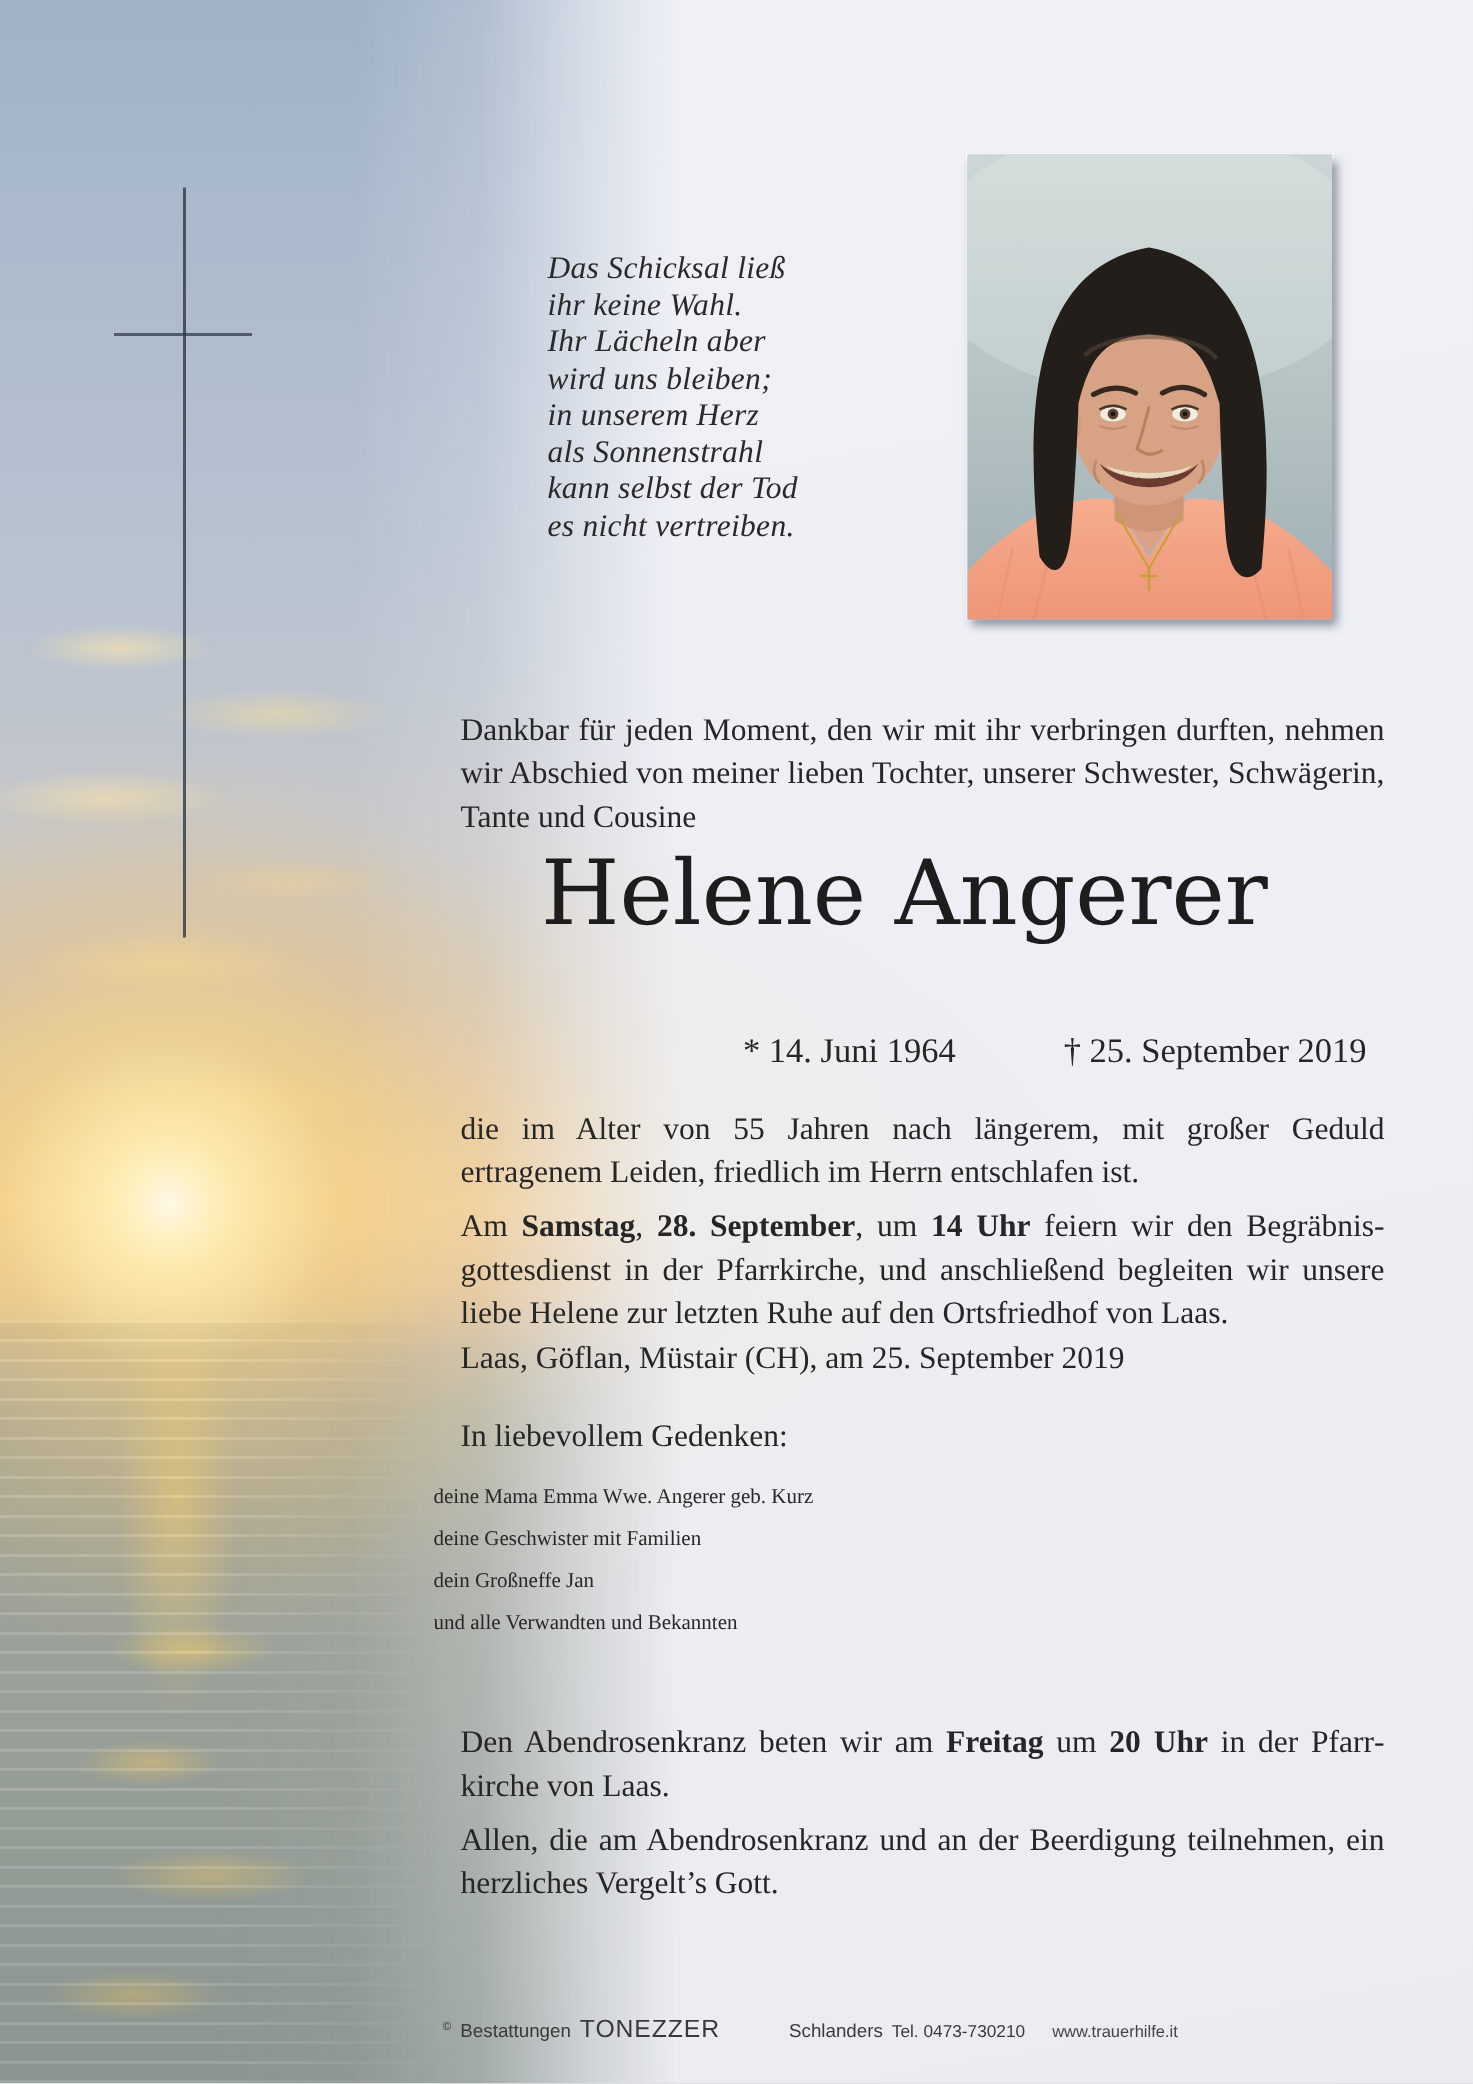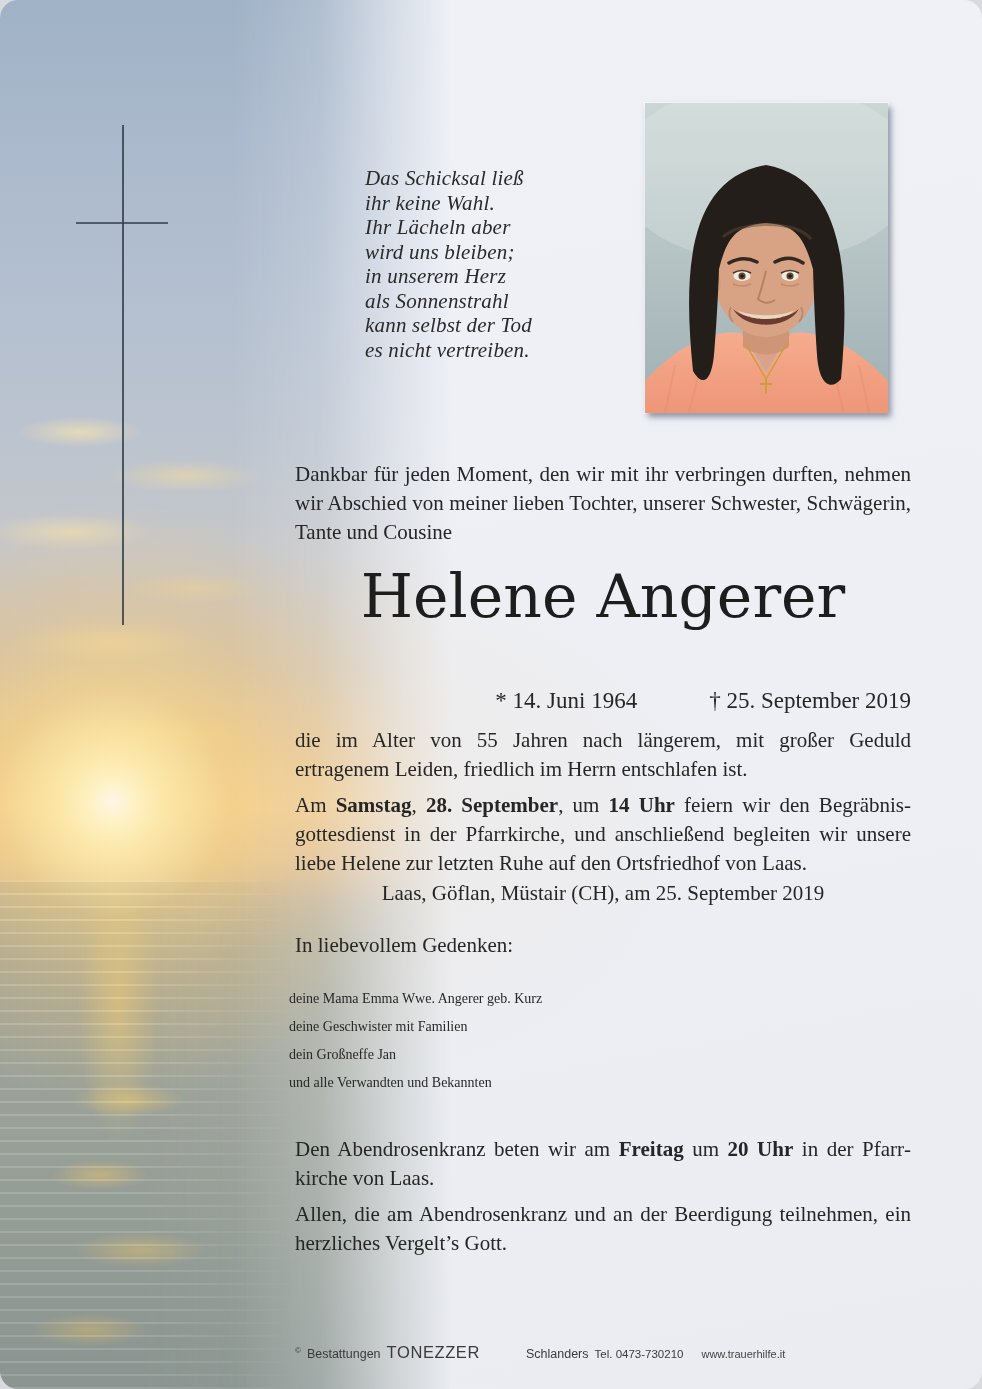--- a/index.html
+++ b/index.html
@@ -1,19 +1,19 @@
 <!DOCTYPE html>
 <html><head>
 <meta charset="utf-8">
 <style>
   html,body{margin:0;padding:0;background:#d8dade;}
   .page{
     position:relative;width:982px;height:1389px;overflow:hidden;
     background:linear-gradient(170deg,#eff1f7 0%,#edeff5 55%,#eaecf1 100%);
-    font-family:"Liberation Serif","DejaVu Serif",serif;color:#282828;border-radius:18px;
+    font-family:"Liberation Serif","DejaVu Serif",serif;color:#282828;
   }
   
   .seascape{
     position:absolute;left:0;top:0;width:470px;height:1389px;
     background:
       radial-gradient(circle at 113px 802px, #fffdf2 0px, #fff6cb 22px, rgba(255,238,176,.92) 48px, rgba(250,214,130,.55) 115px, rgba(244,198,120,.28) 195px, rgba(244,198,120,0) 300px),
       radial-gradient(ellipse 58px 210px at 118px 1000px, rgba(252,216,120,.55), rgba(252,216,120,0) 70%),
       radial-gradient(ellipse 80px 24px at 128px 1100px, rgba(250,210,110,.55), rgba(250,210,110,0) 70%),
       radial-gradient(ellipse 70px 22px at 100px 1175px, rgba(248,206,110,.5), rgba(248,206,110,0) 70%),
       radial-gradient(ellipse 95px 26px at 140px 1250px, rgba(246,204,105,.45), rgba(246,204,105,0) 70%),
@@ -47,32 +47,32 @@
   
   .verse{position:absolute;left:365px;top:166px;font-style:italic;font-size:21px;line-height:24.5px;color:#2a2a2a;letter-spacing:.2px;}
   
   .photo{
     position:absolute;left:645px;top:103px;width:243px;height:310px;margin:0;
     box-shadow:3px 4px 6px rgba(62,70,90,.55), 0 0 0 1px rgba(255,255,255,.65);
     background:#b6c2c4;
   }
   .photo svg{display:block;}
   
-  .para{position:absolute;left:295px;width:616px;margin:0;font-size:21px;line-height:29px;color:#262626;}
+  .para{position:absolute;left:295px;width:616px;margin:12px;font-size:21px;line-height:29px;color:#262626;}
   .justify{text-align:justify;}
   .intro{top:460px;}
   .name{
     position:absolute;left:295px;top:556px;width:616px;margin:0;text-align:center;
     font-family:"DejaVu Serif","Liberation Serif",serif;font-weight:normal;
     font-size:60px;line-height:80px;color:#1d1d1d;letter-spacing:0;
   }
   .dates{position:absolute;left:295px;top:688px;width:616px;display:flex;justify-content:flex-end;gap:72px;font-size:23px;color:#262626;}
   .obituary{top:726px;}
   .funeral{top:791px;}
-  .dateline{top:879px;text-align:center;}
+  .dateline{top:879px;}
   .gedenken{top:931px;}
   .family{position:absolute;left:289px;top:985px;width:616px;font-size:14px;line-height:28px;}
   .rosary{top:1135px;}
   .thanks{top:1200px;}
   b{font-weight:bold;}
   
   .footer{
     position:absolute;left:295px;top:1337px;display:flex;align-items:baseline;gap:6px;
     font-family:"Liberation Sans",sans-serif;color:#3a3a3a;white-space:nowrap;
   }

